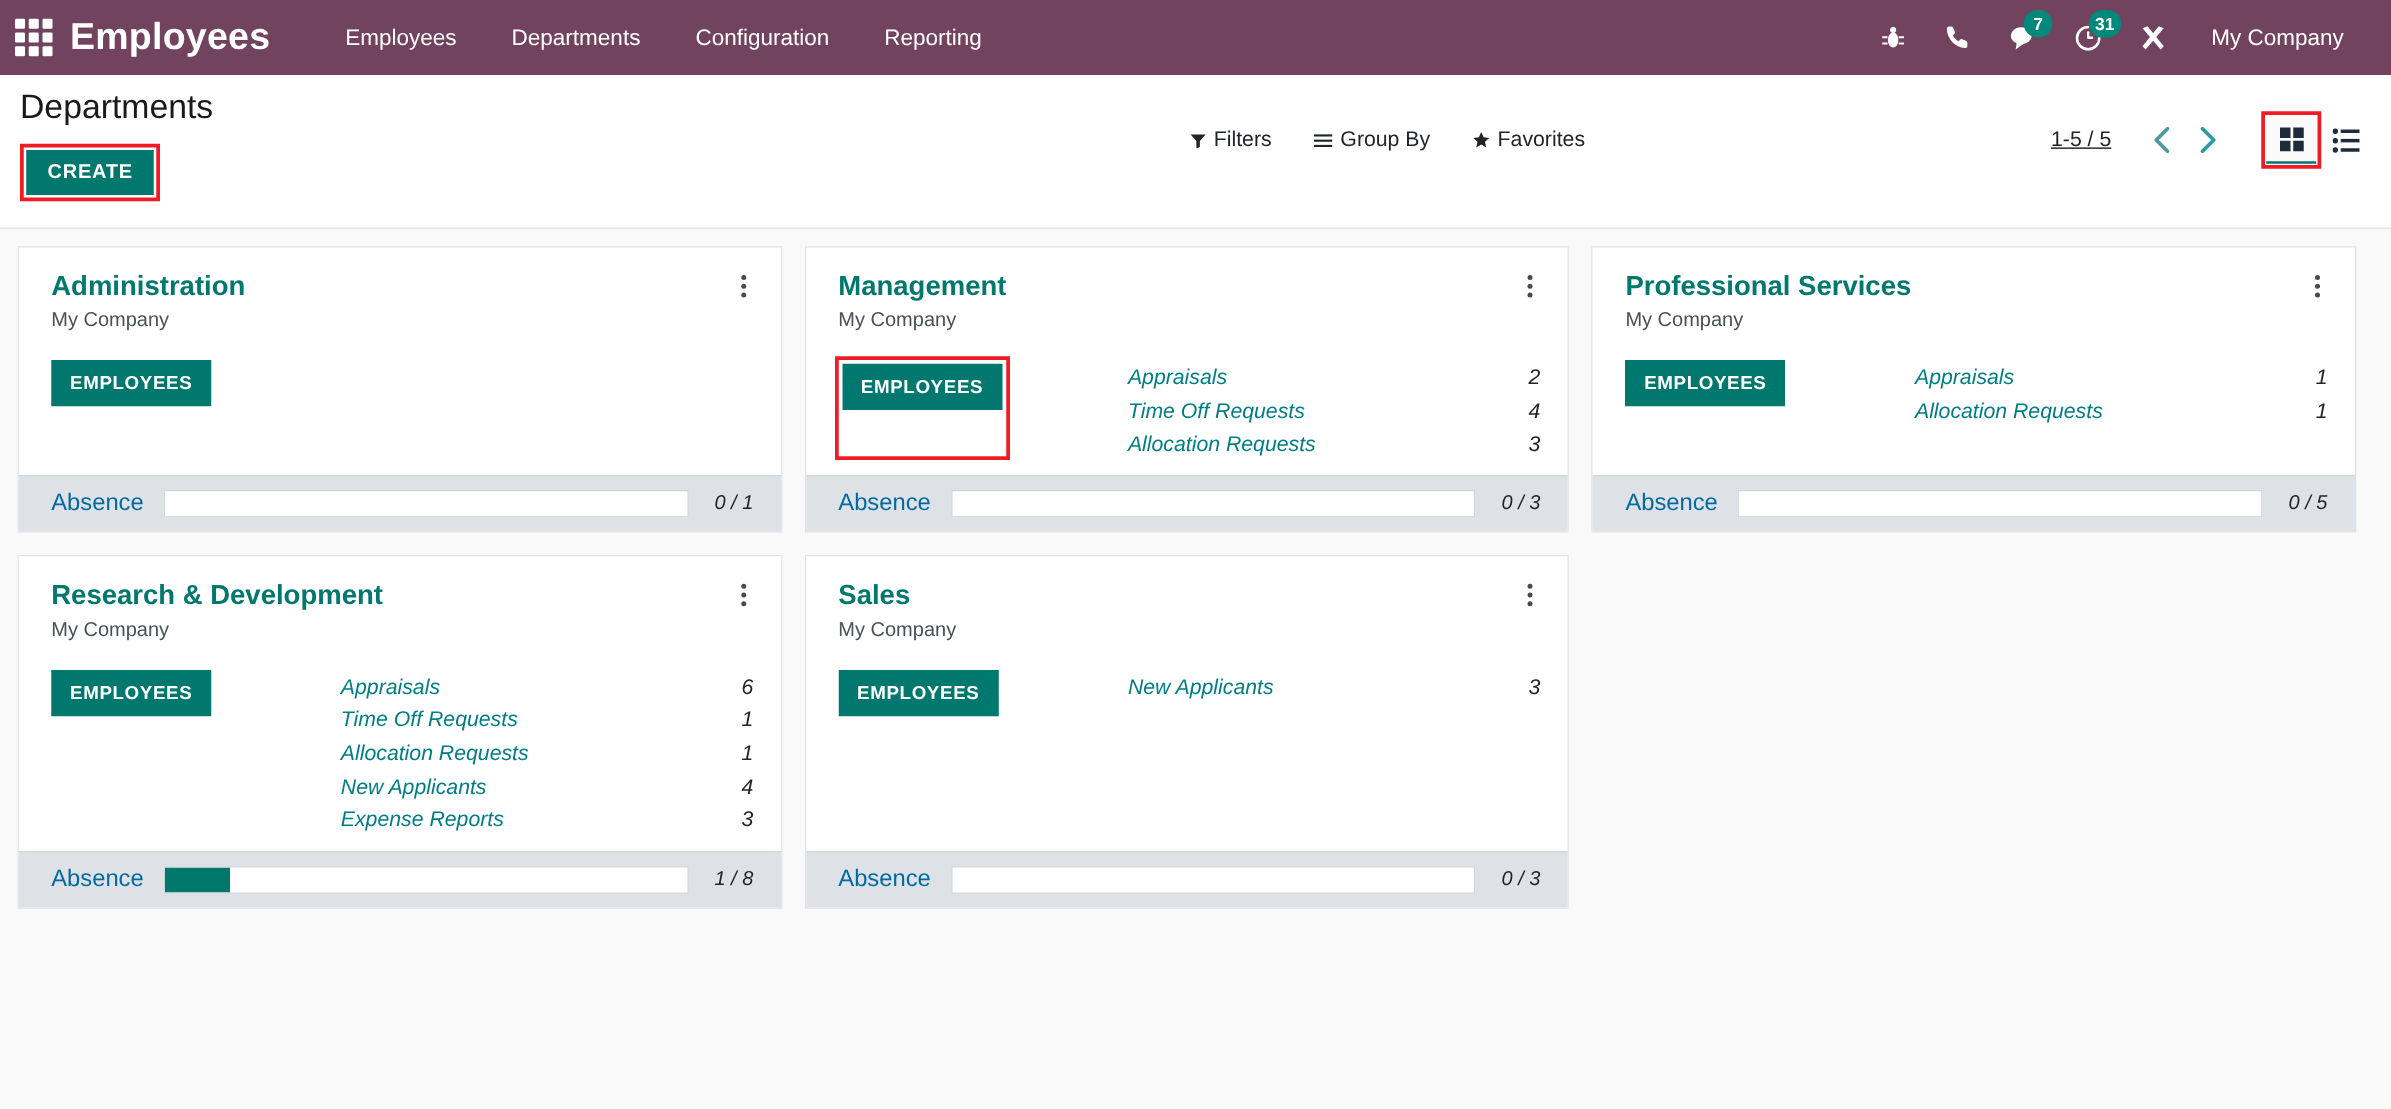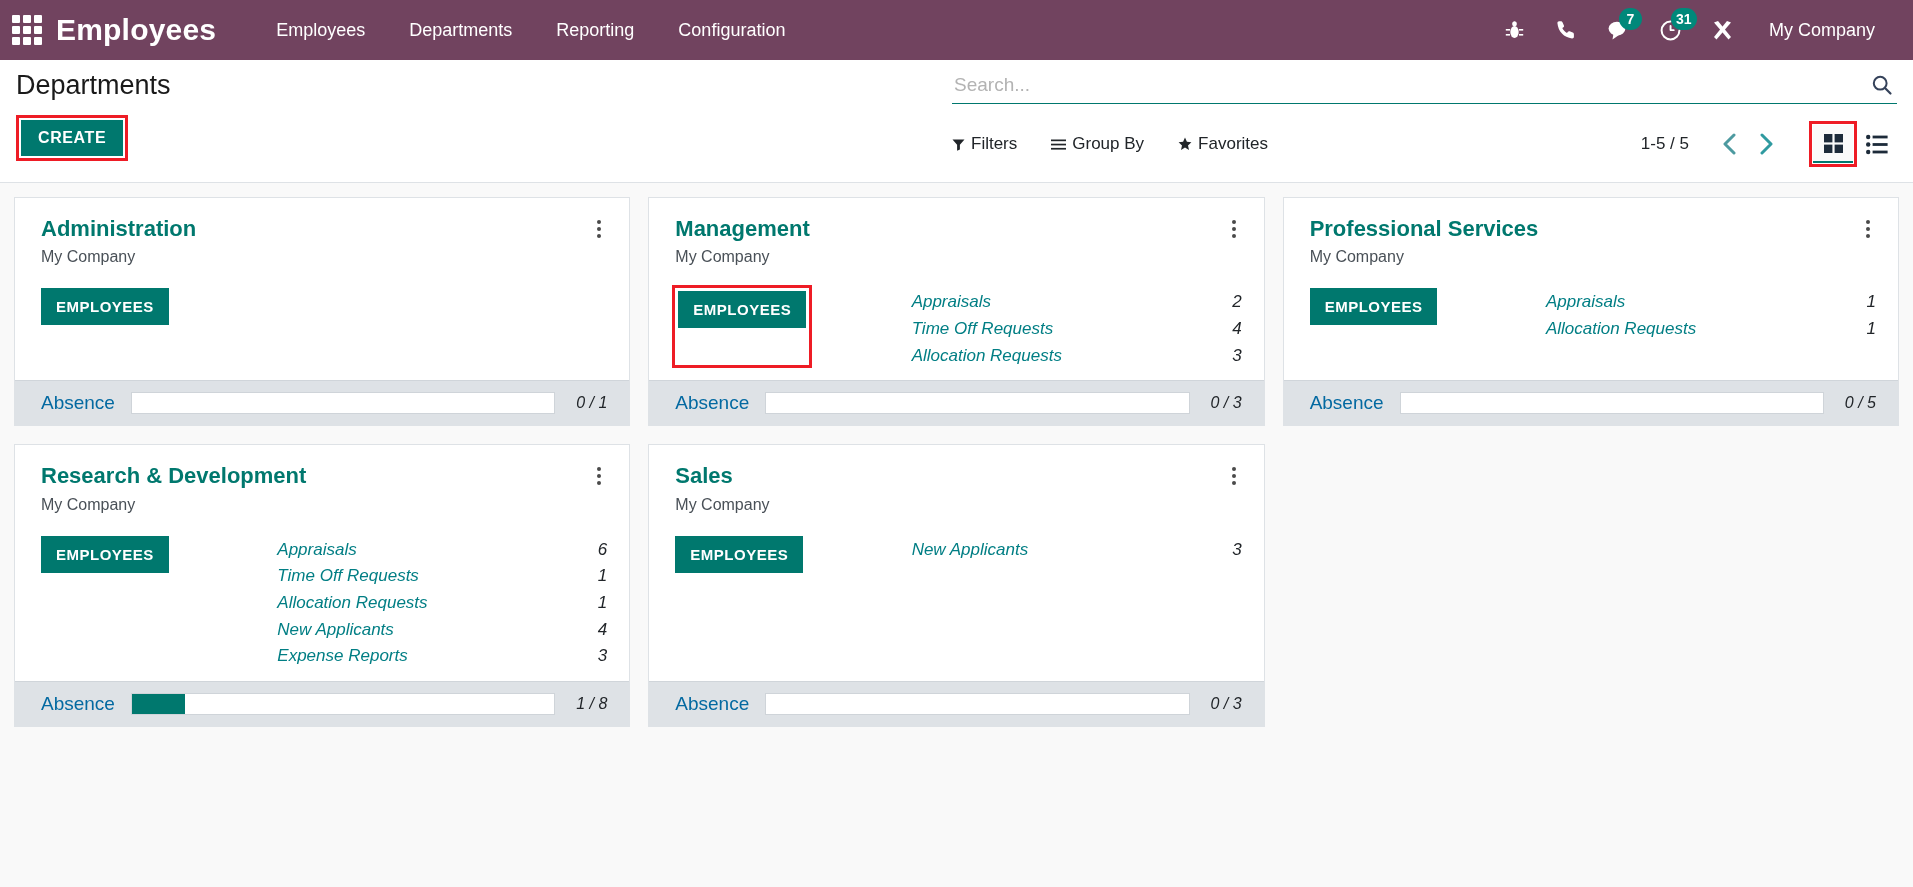--- a/index.html
+++ b/index.html
@@ -170,20 +170,21 @@
     margin-right: 16px;
     cursor: pointer;
     white-space: nowrap;
   }
   .filter-btn svg { display: block; }
   .pager-area {
     margin-left: auto;
     display: flex;
     align-items: center;
     gap: 0;
+    text-decoration: underline;
   }
   .pager-text {
     font-size: 17px;
     color: #212529;
     margin-right: 22px;
     white-space: nowrap;
   }
   .pager-btn {
     background: none; border: none; cursor: pointer;
     padding: 2px 10px;
@@ -203,21 +204,21 @@
   .kanban-hl {
     border: 3px solid #EE1C25;
     padding: 1px;
     display: inline-flex;
   }
 
   
   .kanban {
     background: #f9f9f9;
     height: calc(887px - 60px - 123px);
-    padding: 14px 14px 0 14px;
+    padding: 14px 28px 0 14px;
     display: flex;
     flex-wrap: wrap;
     align-content: flex-start;
     gap: 0;
     overflow: hidden;
   }
   .kcard {
     width: calc(33.333% - 12px);
     margin: 0 18px 18px 0;
     background: #ffffff;
@@ -333,22 +334,22 @@
       <i></i>
       <i></i>
       <i></i>
       <i></i>
       <i></i>
   </div>
   <div class="brand">Employees</div>
   <div class="menu-items">
     <div class="menu-item">Employees</div>
     <div class="menu-item">Departments</div>
+    <div class="menu-item">Configuration</div>
     <div class="menu-item">Reporting</div>
-    <div class="menu-item">Configuration</div>
   </div>
 
   <div class="nav-right">
     <div class="sys-icon">
       <svg width="19" height="21" viewBox="0 0 19 21" fill="none">
         <ellipse cx="9.5" cy="12" rx="4.2" ry="6" fill="#ffffff"></ellipse>
         <rect x="8.6" y="1.5" width="1.8" height="4" fill="#ffffff"></rect>
         <circle cx="9.5" cy="4" r="2.4" fill="#ffffff"></circle>
         <rect x="0.8" y="9" width="4.2" height="1.6" fill="#ffffff"></rect>
         <rect x="14" y="9" width="4.2" height="1.6" fill="#ffffff"></rect>
@@ -394,29 +395,20 @@
 
 <div class="control-panel">
   <div class="cp-left">
     <div class="page-title">Departments</div>
     <div class="create-wrap">
       <button class="btn-create">CREATE</button>
     </div>
   </div>
 
   <div class="cp-right">
-    <div class="search-row">
-      <input class="search-input" type="text" placeholder="Search..." style="">
-      <button class="search-icon-btn">
-        <svg width="22" height="22" viewBox="0 0 22 22">
-          <circle cx="9.2" cy="9.2" r="6.4" stroke="#35425a" stroke-width="2" fill="none"></circle>
-          <line x1="14" y1="14" x2="19.5" y2="19.5" stroke="#35425a" stroke-width="2.2" stroke-linecap="round"></line>
-        </svg>
-      </button>
-    </div>
 
     <div class="filters-row">
       <div class="filter-btn">
         <span>
           <svg width="13" height="13" viewBox="0 0 13 13">
               <path d="M0.5 1.5h12l-4.6 5.2v4.8l-2.8 1.2V6.7z" fill="#212529"></path>
             </svg>
         </span>
         <span>Filters</span>
       </div>

